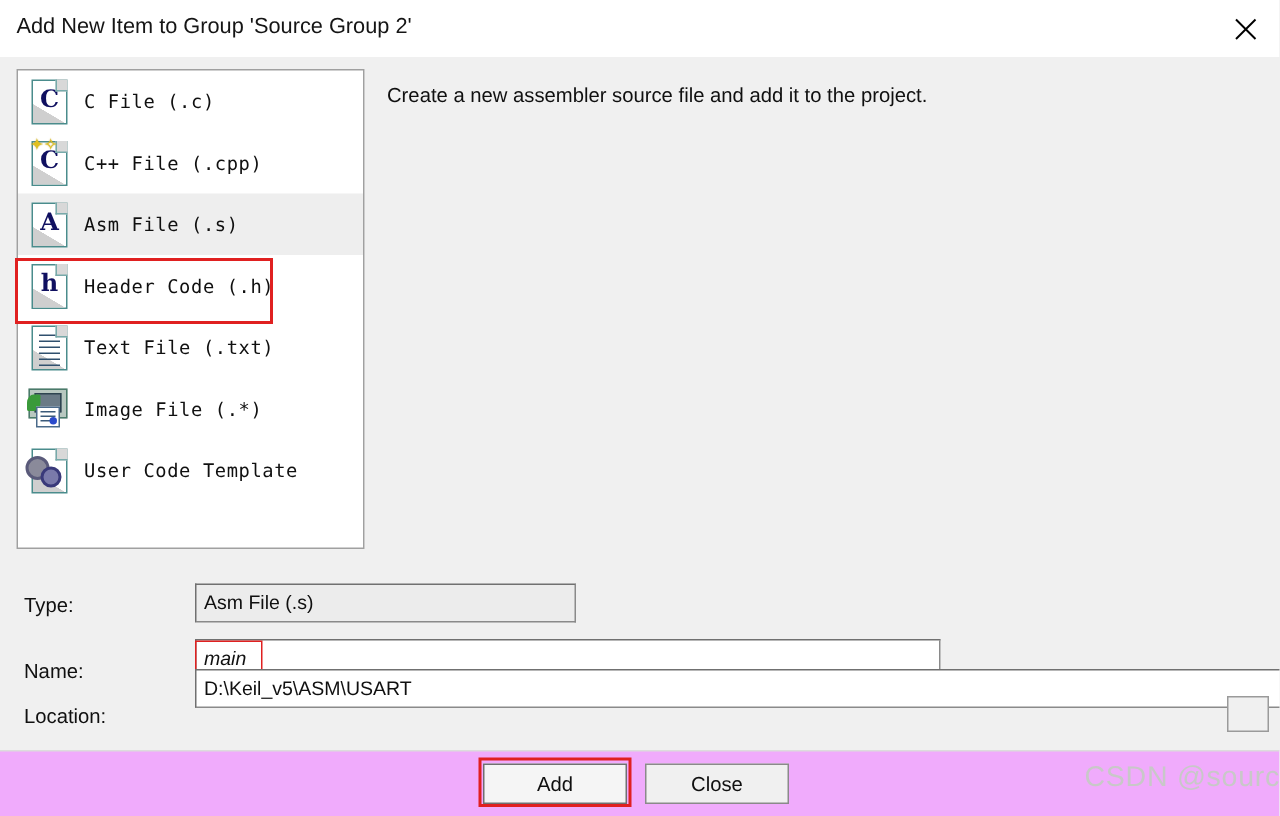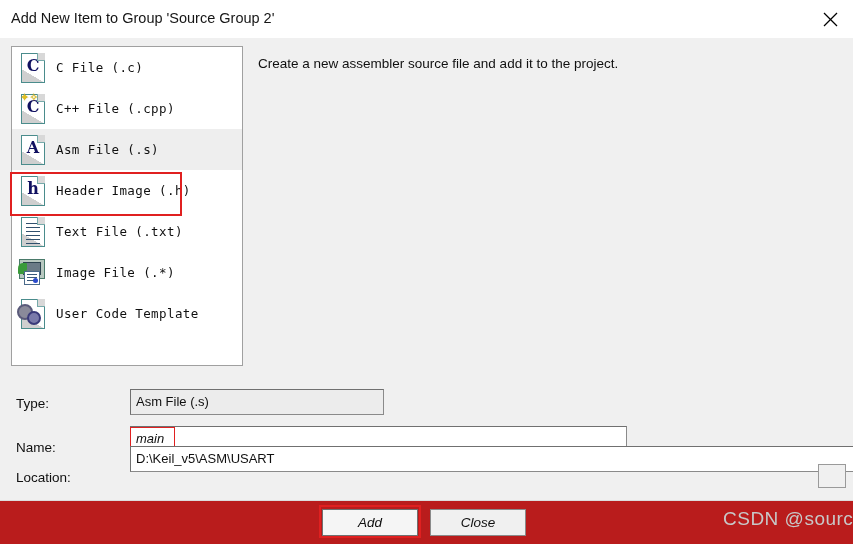--- a/index.html
+++ b/index.html
@@ -263,23 +263,22 @@
   .browse-btn span {
     width: 3px; height: 3px;
     display: block;
   }
 
   
   .footer {
     position: absolute;
     left: 0; top: 500px;
     width: 853px; height: 44px;
-    background: #b91c1c;
+    background: #f0abfc;
     border-top: 1px solid #dcdcdc;
-    font-style: italic;
   }
   .btn {
     position: absolute;
     top: 8px;
     height: 27px;
     background: #f0f0f0;
     border: 1px solid #8a8a8a;
     box-sizing: border-box;
     display: flex;
     align-items: center;
@@ -361,21 +360,21 @@
       <span class="lbl">Asm File (.s)</span>
     </div>
 
     <div class="list-item">
       <span class="ico">
         <span class="doc">
             <span class="shade"></span>
             <span class="glyph">h</span>
           </span>
       </span>
-      <span class="lbl">Header Image (.h)</span>
+      <span class="lbl">Header Code (.h)</span>
     </div>
 
     <div class="list-item">
       <span class="ico">
         <span class="doc">
             <span class="shade"></span>
           <span class="lines">
               <i></i>
               <i></i>
               <i></i>

